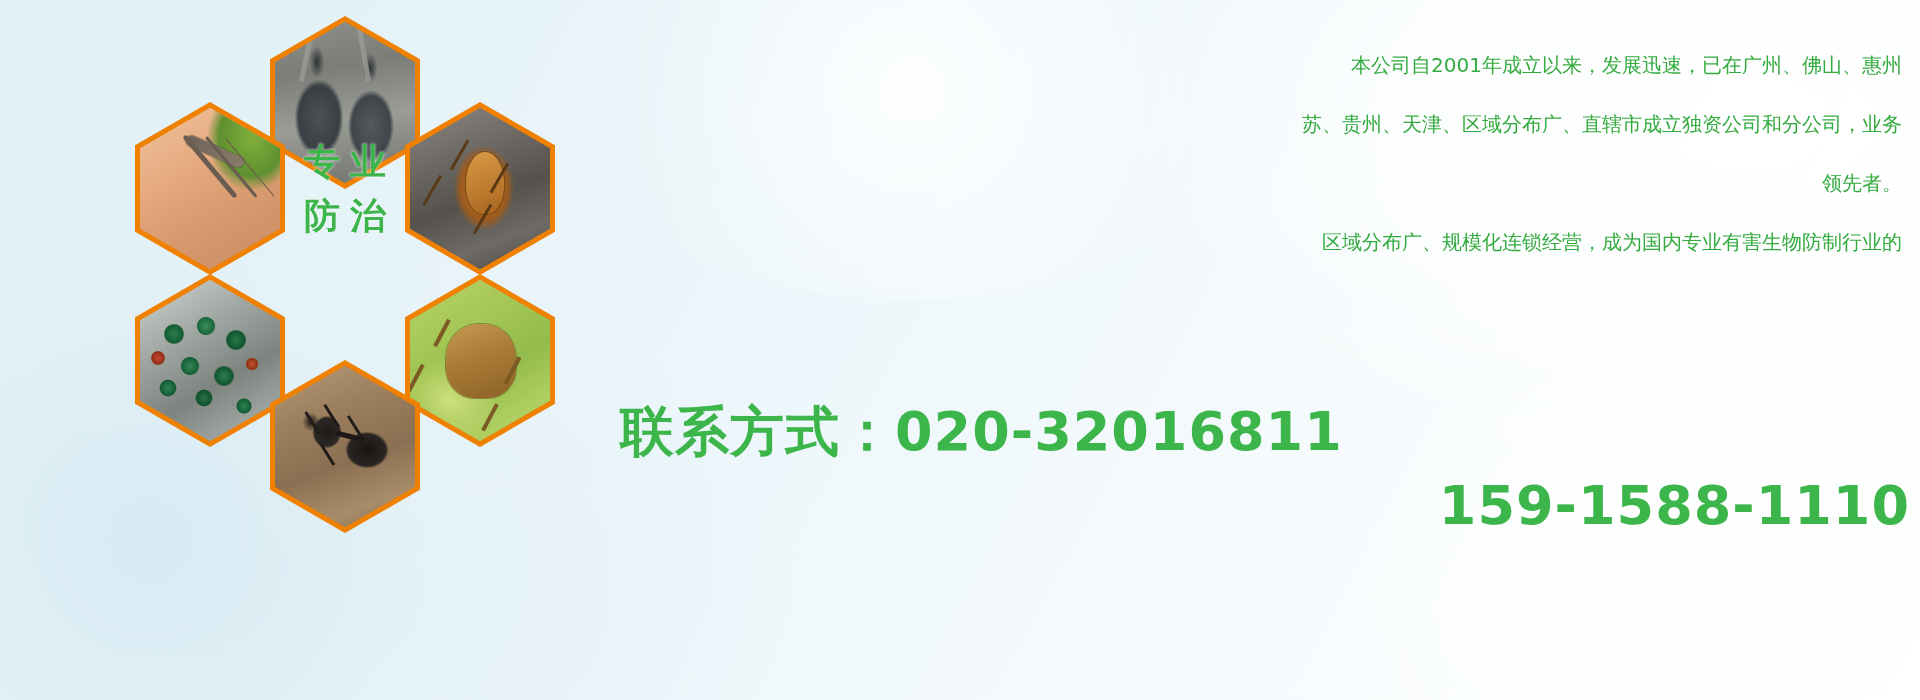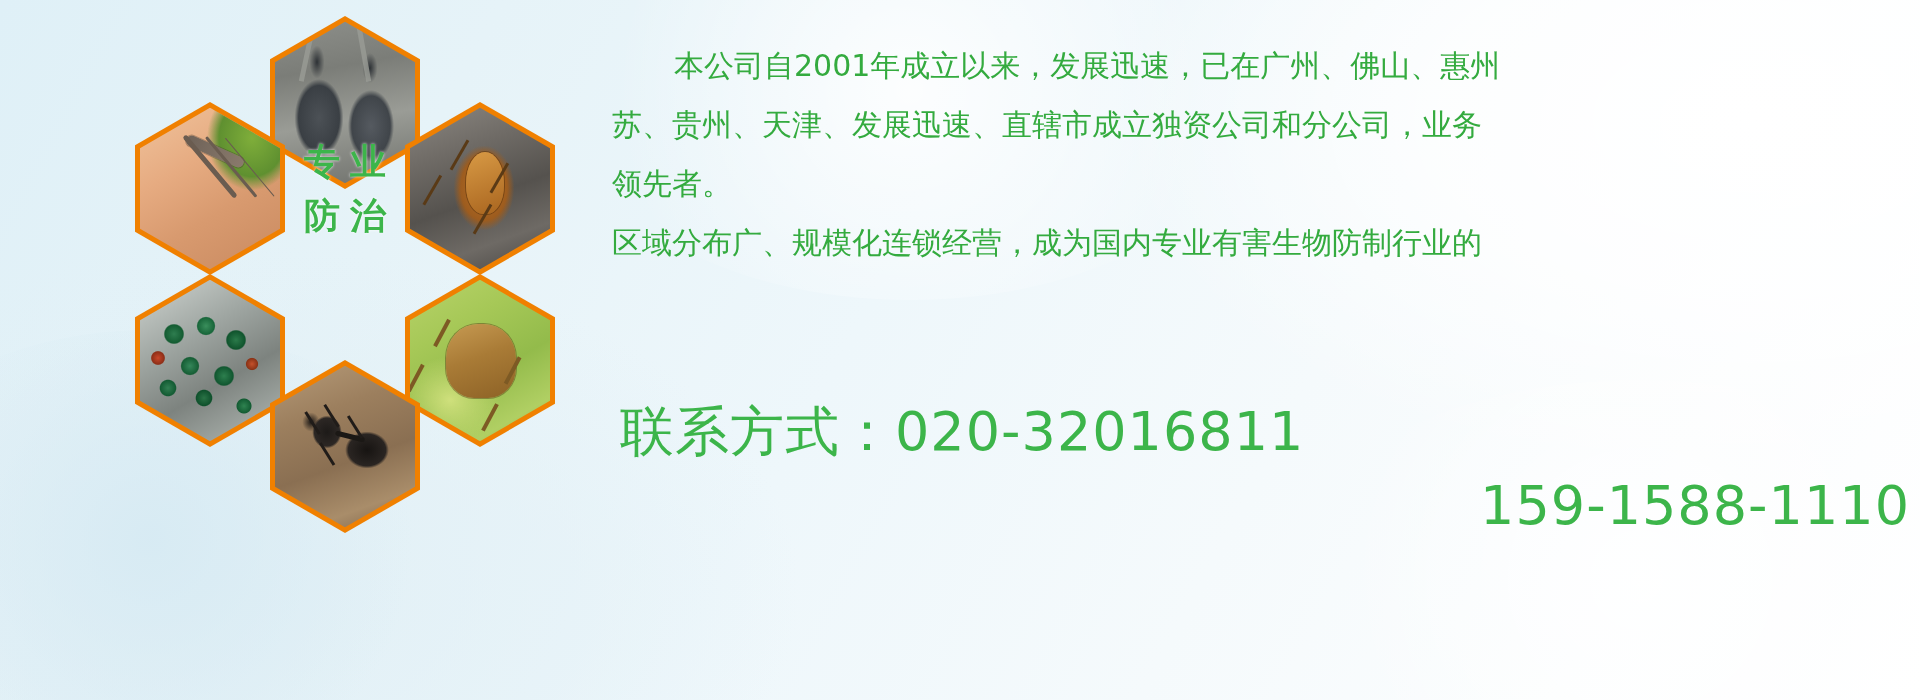--- a/index.html
+++ b/index.html
@@ -154,30 +154,31 @@
     box-shadow:80px 0 0 0 #7d5a24, -2px 52px 0 0 #7d5a24, 82px 52px 0 0 #7d5a24;
   }
 
   
   #copy{
     position:absolute;left:612px;top:36px;width:1290px;
   }
   #copy p{
     margin:0;color:#34ab3f;
     font-family:"DejaVu Sans","Liberation Sans",sans-serif;
-    font-size:30px;line-height:59px;font-weight:normal;letter-spacing:0px;
+    font-size:20px;line-height:59px;font-weight:normal;letter-spacing:0px;
     white-space:nowrap;
+    text-align:right;
   }
   #copy p.first{text-indent:62px;}
 
   #contact{
     position:absolute;left:620px;top:395px;width:1290px;
   }
   #contact .line{
-    color:#3cb54a;font-size:54px;line-height:74px;font-weight:normal;
+    color:#3cb54a;font-size:54px;line-height:74px;font-weight:bold;
     font-family:"DejaVu Sans","Liberation Sans",sans-serif;
     white-space:nowrap;letter-spacing:1px;
   }
   #contact .line.second{padding-left:290px;text-align:right;}
 </style>
 </head>
 <body>
 
 <div id="banner">
 
@@ -227,21 +228,21 @@
       <div class="center-label">
         <span>专业</span>
         <span>防治</span>
       </div>
     </div>
 
   </div>
 
   <div id="copy">
     <p class="first">本公司自2001年成立以来，发展迅速，已在广州、佛山、惠州</p>
-    <p>苏、贵州、天津、发展迅速、直辖市成立独资公司和分公司，业务</p>
+    <p>苏、贵州、天津、区域分布广、直辖市成立独资公司和分公司，业务</p>
     <p>领先者。</p>
     <p>区域分布广、规模化连锁经营，成为国内专业有害生物防制行业的</p>
   </div>
 
   <div id="contact">
     <div class="line first">联系方式：020-32016811</div>
     <div class="line second">159-1588-1110</div>
   </div>
 
 </div>

